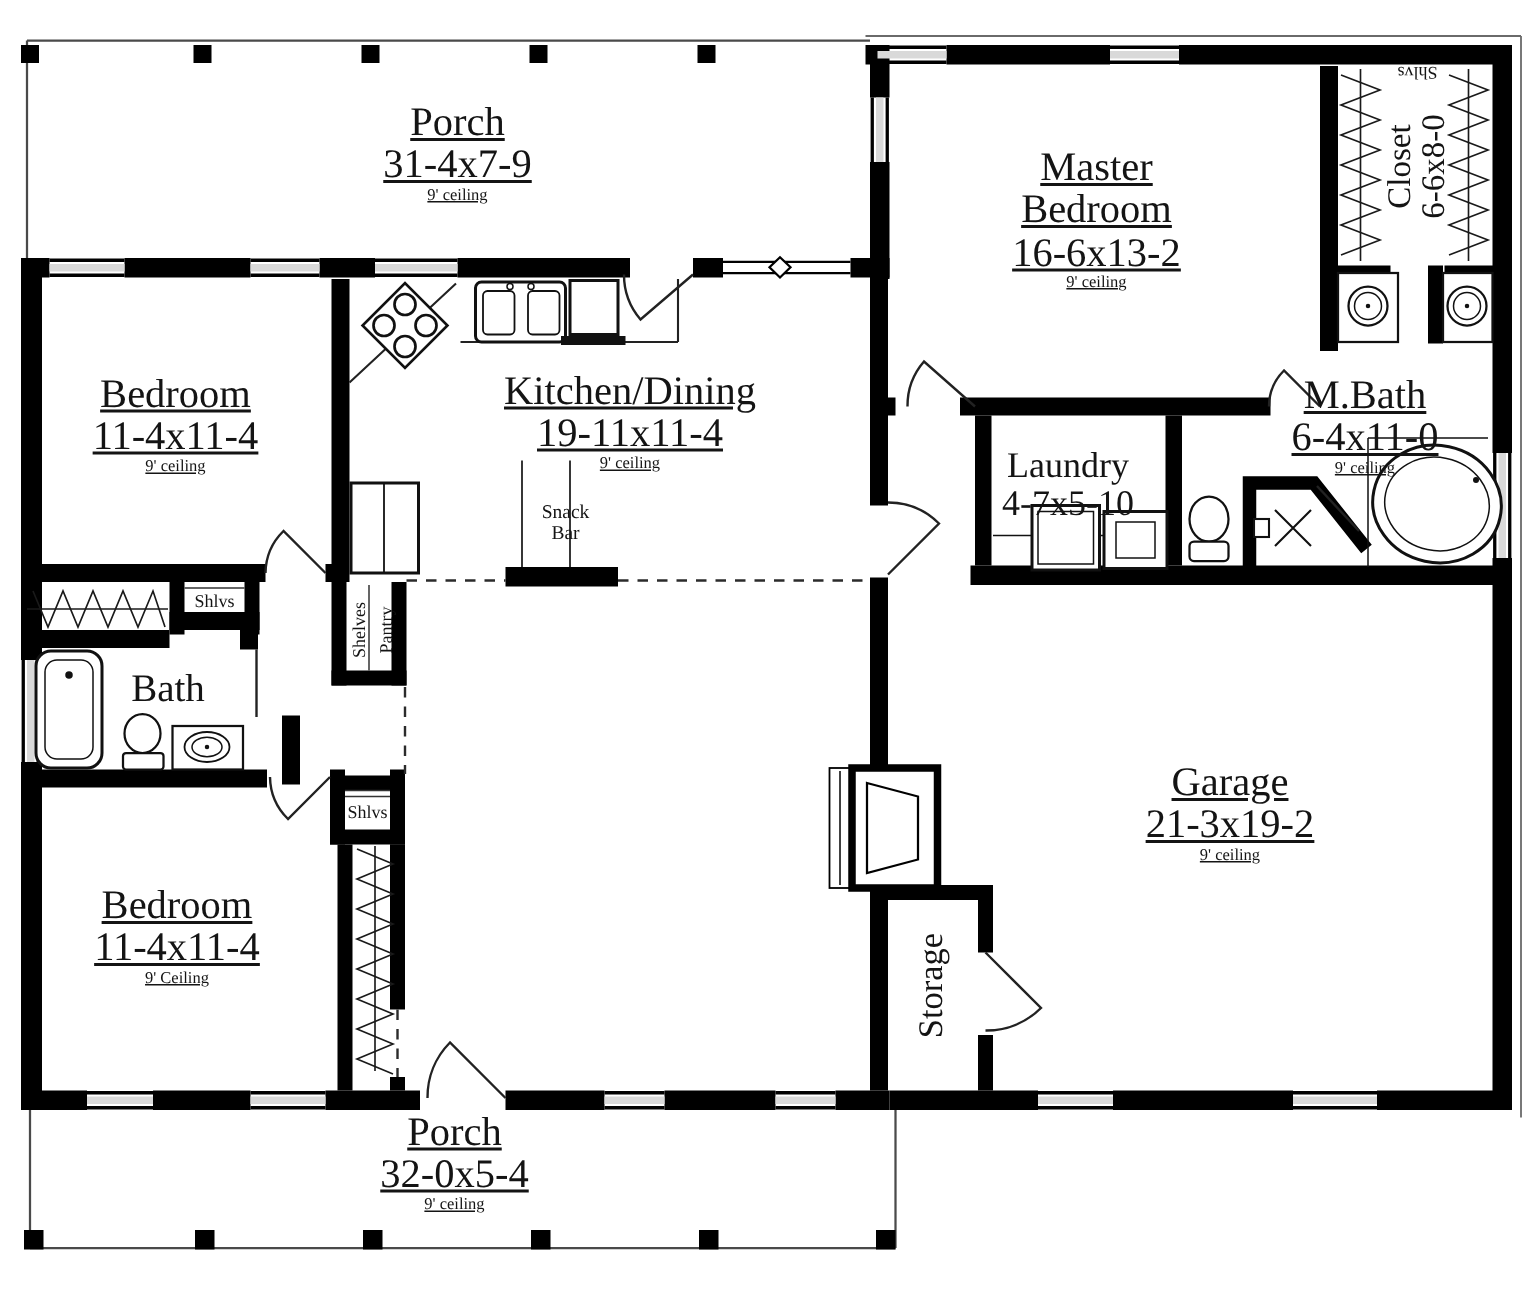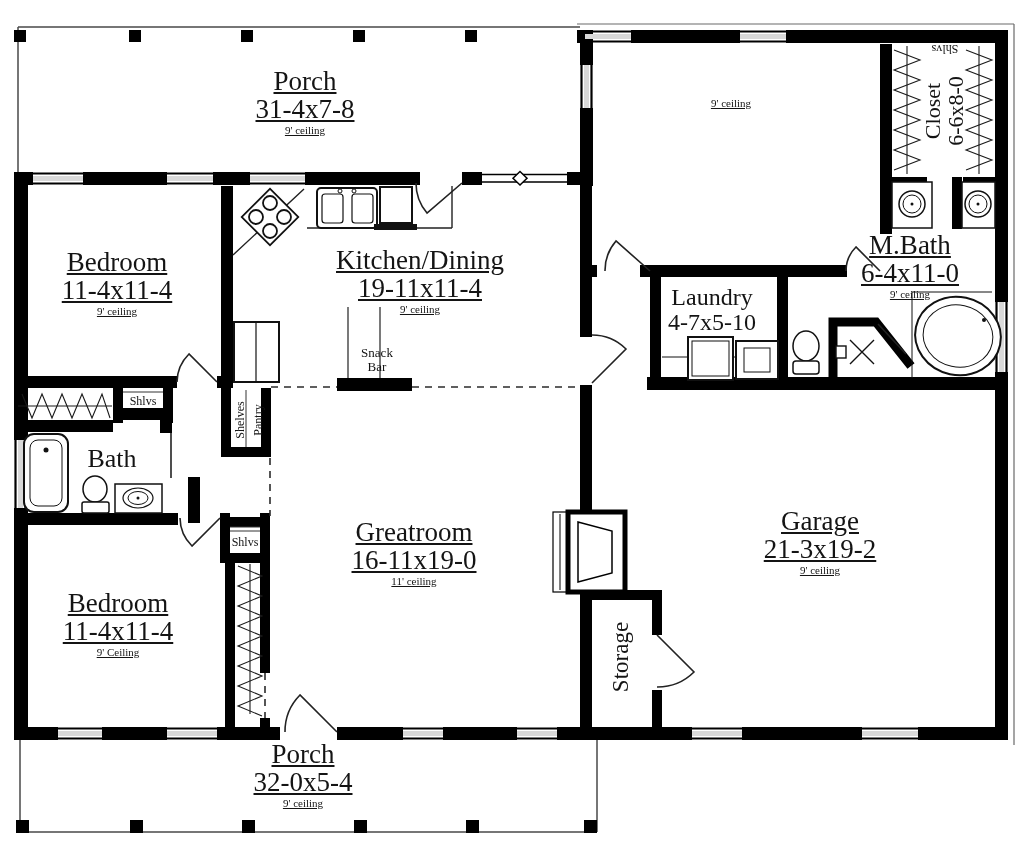--- a/index.html
+++ b/index.html
@@ -4,21 +4,21 @@
 <style>
   html,body{margin:0;padding:0;background:#fff;}
   #plan-root{position:relative;width:1024px;height:862px;background:#ffffff;overflow:hidden;}
   #plan-root svg{position:absolute;left:0;top:0;}
   .lbl{position:absolute;color:#141414;font-family:"Liberation Serif",serif;
        text-align:center;transform:translateX(-50%);white-space:nowrap;z-index:5;}
   .lbl .line{display:block;}
   .big{font-size:27px;line-height:1.05;text-decoration:underline;}
   .mid{font-size:24px;line-height:1.05;}
   .ceil{font-size:11px;line-height:1.25;}
-  .tiny{font-size:12px;line-height:1.1;margin-top:12px;}
+  .tiny{font-size:12px;line-height:1.1;}
   .wrapname{white-space:normal;}
   .rot{transform:translate(-50%,-50%) rotate(-90deg);transform-origin:center;}
   .rot180{transform:translate(-50%,-50%) rotate(180deg);transform-origin:center;}
   .ctr{transform:translate(-50%,-50%);}
 </style>
 </head>
 <body>
 
 <div id="plan-root">
 
@@ -289,71 +289,68 @@
     <path d="M250,564 V714"></path>
   </g>
 
   <g stroke="#333" stroke-width="1" fill="none">
     <path d="M230,527 H260 M230,531 H260 M123,392 H163 M246,390 V447"></path>
   </g>
 </svg>
 
   <div class="lbl big" style="left:305px;top:67px;">
     <span class="line">Porch</span>
-    <span class="line">31-4x7-8</span>
+    <span class="line">31-4x7-9</span>
     <span class="line ceil">9' ceiling</span>
   </div>
 
   <div class="lbl big" style="left:117px;top:248px;">
     <span class="line">Bedroom</span>
     <span class="line">11-4x11-4</span>
     <span class="line ceil">9' ceiling</span>
   </div>
 
   <div class="lbl big" style="left:420px;top:246px;">
     <span class="line">Kitchen/Dining</span>
     <span class="line">19-11x11-4</span>
     <span class="line ceil">9' ceiling</span>
   </div>
 
   <div class="lbl big" style="left:731px;top:97px;width:170px;">
+    <span class="line wrapname" style="width:150px;margin:0 auto;">Master Bedroom</span>
+    <span class="line">16-6x13-2</span>
     <span class="line ceil">9' ceiling</span>
   </div>
 
   <div class="lbl rot" style="left:944px;top:111px;font-size:22px;line-height:1.05;">
     <span class="line">Closet</span>
     <span class="line">6-6x8-0</span>
   </div>
 
-  <div class="lbl big" style="left:910px;top:231px;text-align:center;">
+  <div class="lbl big" style="left:910px;top:249px;text-align:center;">
     <span class="line">M.Bath</span>
     <span class="line">6-4x11-0</span>
     <span class="line ceil">9' ceiling</span>
   </div>
 
-  <div class="lbl mid" style="left:712px;top:285px;">
+  <div class="lbl mid" style="left:712px;top:299px;">
     <span class="line">Laundry</span>
     <span class="line">4-7x5-10</span>
   </div>
 
   <div class="lbl" style="left:112px;top:444px;font-size:26px;font-family:Liberation Serif, serif;">
     <span class="line">Bath</span>
   </div>
 
   <div class="lbl big" style="left:118px;top:589px;">
     <span class="line">Bedroom</span>
     <span class="line">11-4x11-4</span>
     <span class="line ceil">9' Ceiling</span>
   </div>
 
-  <div class="lbl big" style="left:414px;top:518px;">
-    <span class="line">Greatroom</span>
-    <span class="line">16-11x19-0</span>
-    <span class="line ceil">11' ceiling</span>
-  </div>
 
   <div class="lbl rot" style="left:621px;top:657px;font-size:23px;">
     <span class="line">Storage</span>
   </div>
 
   <div class="lbl big" style="left:820px;top:507px;">
     <span class="line">Garage</span>
     <span class="line">21-3x19-2</span>
     <span class="line ceil">9' ceiling</span>
   </div>

